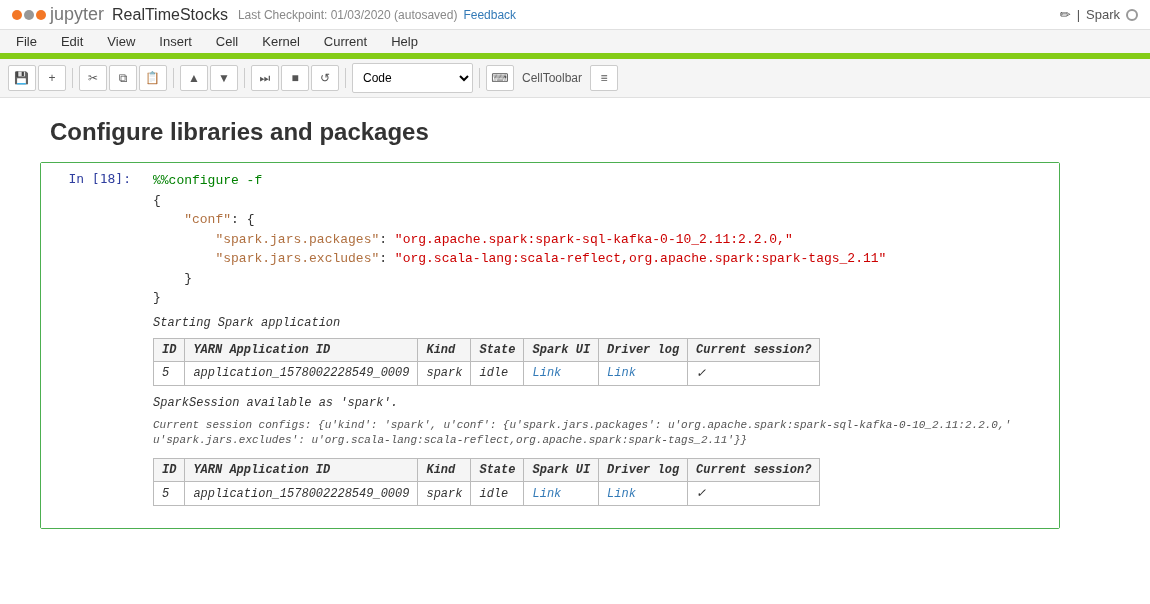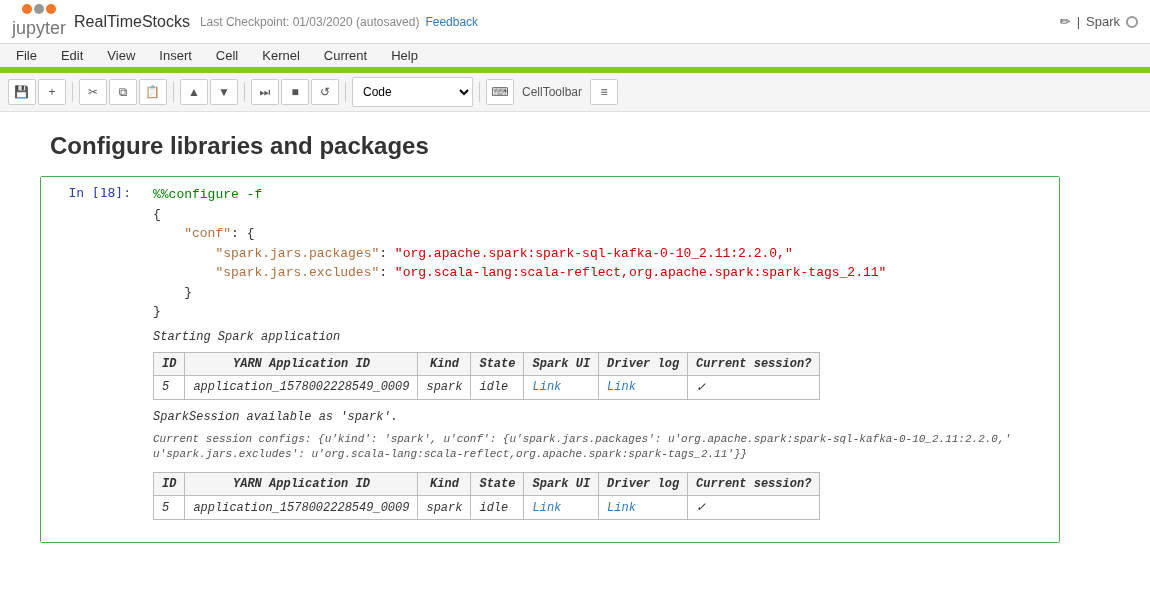--- a/index.html
+++ b/index.html
@@ -16,21 +16,20 @@
       align-items: center;
       padding: 4px 12px;
       border-bottom: 1px solid #e0e0e0;
       background: #fff;
     }
     .jupyter-logo {
       display: flex;
       align-items: center;
       gap: 4px;
       margin-right: 8px;
-      flex-direction: column;
     }
     .jupyter-circles {
       display: flex;
       gap: 2px;
     }
     .circle-orange { width: 10px; height: 10px; border-radius: 50%; background: #F37726; }
     .circle-gray   { width: 10px; height: 10px; border-radius: 50%; background: #979797; }
     .jupyter-text  { font-size: 18px; font-weight: 300; color: #777; }
     .notebook-name { font-size: 16px; font-weight: 500; color: #333; margin-right: 10px; }
     .checkpoint    { font-size: 12px; color: #888; margin-right: 6px; }
@@ -166,21 +165,21 @@
     .spark-table {
       border-collapse: collapse;
       font-size: 12px;
       margin-bottom: 10px;
     }
     .spark-table th {
       border: 1px solid #bbb;
       background: #f5f5f5;
       padding: 4px 8px;
       font-weight: bold;
-      text-align: center;
+      text-align: left;
       white-space: nowrap;
     }
     .spark-table td {
       border: 1px solid #bbb;
       padding: 4px 8px;
       white-space: nowrap;
     }
     .link-cell a {
       color: #337ab7;
       text-decoration: none;

